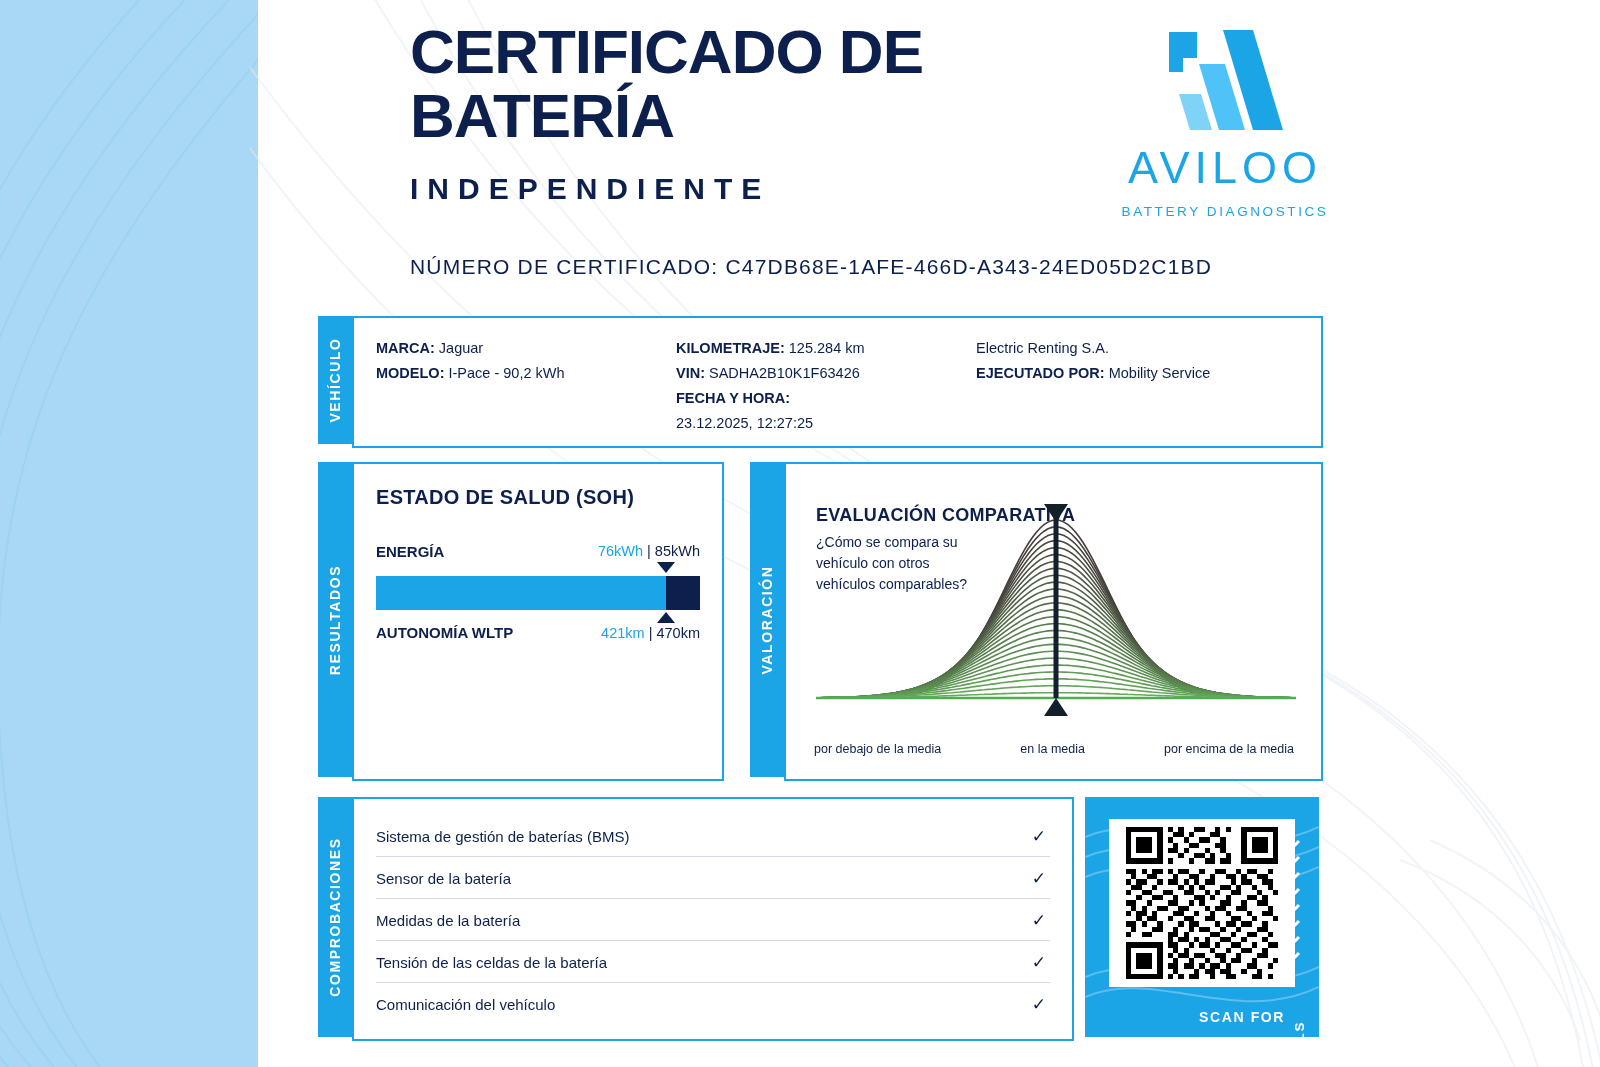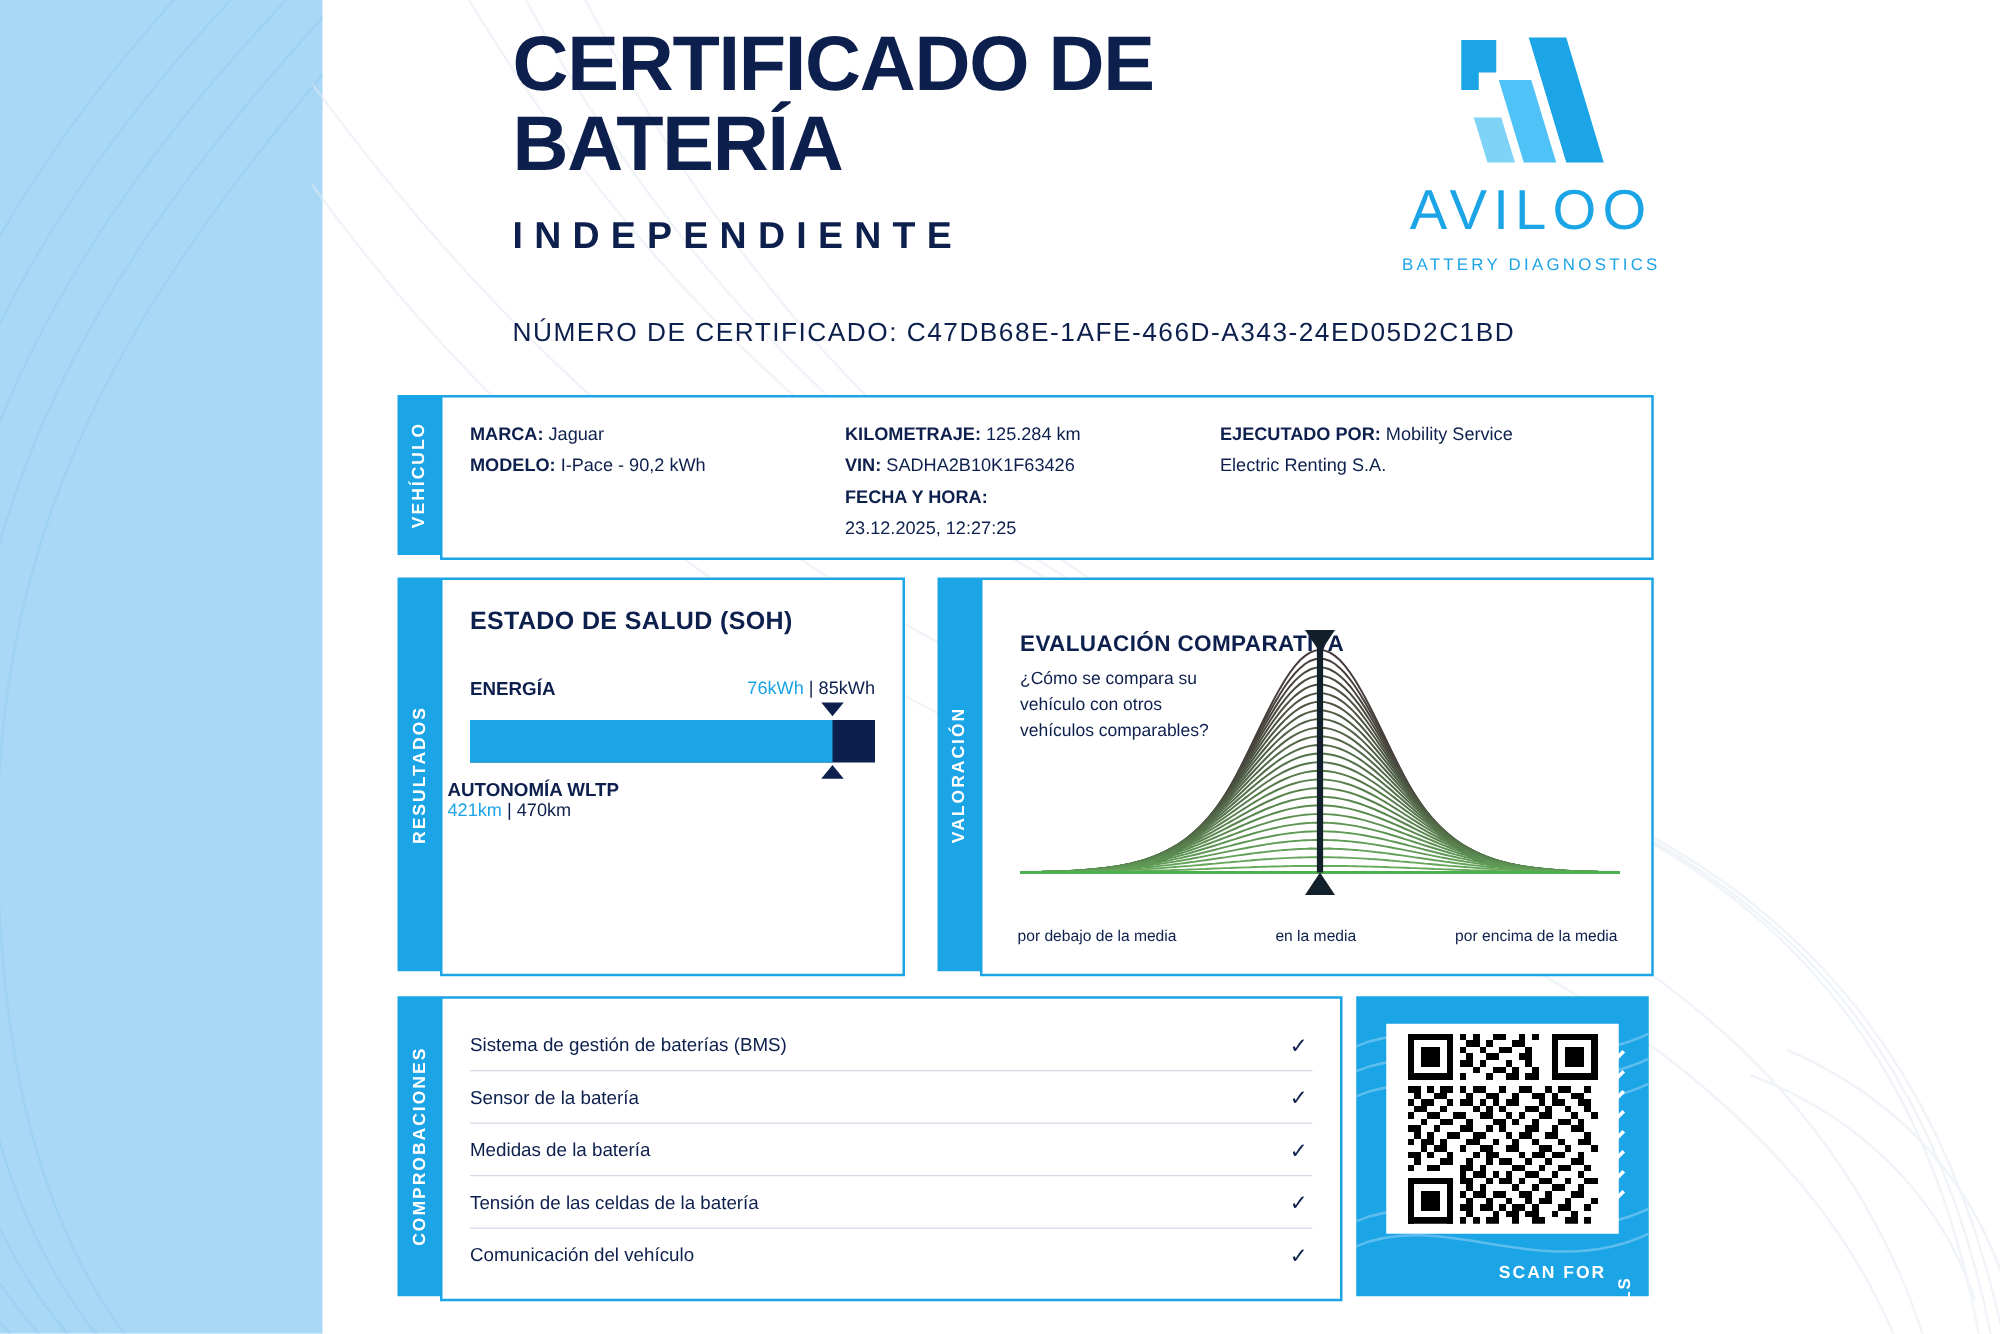--- a/index.html
+++ b/index.html
@@ -101,21 +101,21 @@
   .val-a{color:#1ba4e6;font-weight:500;}
   .val-sep{color:#0d1f4c;}
   .bar-wrap{position:relative;margin:8px 22px 0 22px;height:42px;}
   .bar-bg{position:absolute;left:0;top:8px;width:100%;height:34px;background:#0d1f4c;}
   .bar-fill{position:absolute;left:0;top:8px;height:34px;background:#1ba4e6;}
   .mark-up,.mark-down{position:absolute;width:0;height:0;}
   .mark-down{border-left:9px solid transparent;border-right:9px solid transparent;border-top:11px solid #0d1f4c;top:-6px;}
   .mark-up{border-left:9px solid transparent;border-right:9px solid transparent;border-bottom:11px solid #0d1f4c;top:44px;}
   .wltp-row{
     display:flex;justify-content:space-between;align-items:baseline;
-    margin:14px 22px 0 4px;font-size:14.5px;flex-direction:column;
+    margin:14px 22px 0 22px;font-size:14.5px;
   }
   .wltp-row .lbl{font-weight:bold;font-size:15px;}
 
   
   #val-tab{left:750px;top:462px;height:315px;}
   #val-box{left:784px;top:462px;width:535px;height:315px;}
   .val-title{font-size:18px;font-weight:bold;margin:41px 0 0 30px;letter-spacing:.3px;}
   .val-sub{font-size:14px;line-height:21px;margin:6px 0 0 30px;width:210px;}
   .bell{position:absolute;left:30px;top:34px;width:480px;height:220px;}
   .bell-labels{
@@ -214,23 +214,23 @@
       </div>
       <div class="veh-col c2">
         <div><span class="lbl">KILOMETRAJE:</span>
           <span>125.284 km</span></div>
         <div><span class="lbl">VIN:</span>
           <span>SADHA2B10K1F63426</span></div>
         <div class="lbl">FECHA Y HORA:</div>
         <div>23.12.2025, 12:27:25</div>
       </div>
       <div class="veh-col c3">
+        <div>Electric Renting S.A.</div>
         <div><span class="lbl">EJECUTADO POR:</span>
           <span>Mobility Service</span></div>
-        <div>Electric Renting S.A.</div>
       </div>
     </div>
   </div>
 
   <div class="sec-tab" id="res-tab">
     <span>RESULTADOS</span>
   </div>
   <div class="sec-box" id="res-box">
     <div class="soh-title">ESTADO DE SALUD (SOH)</div>
 

